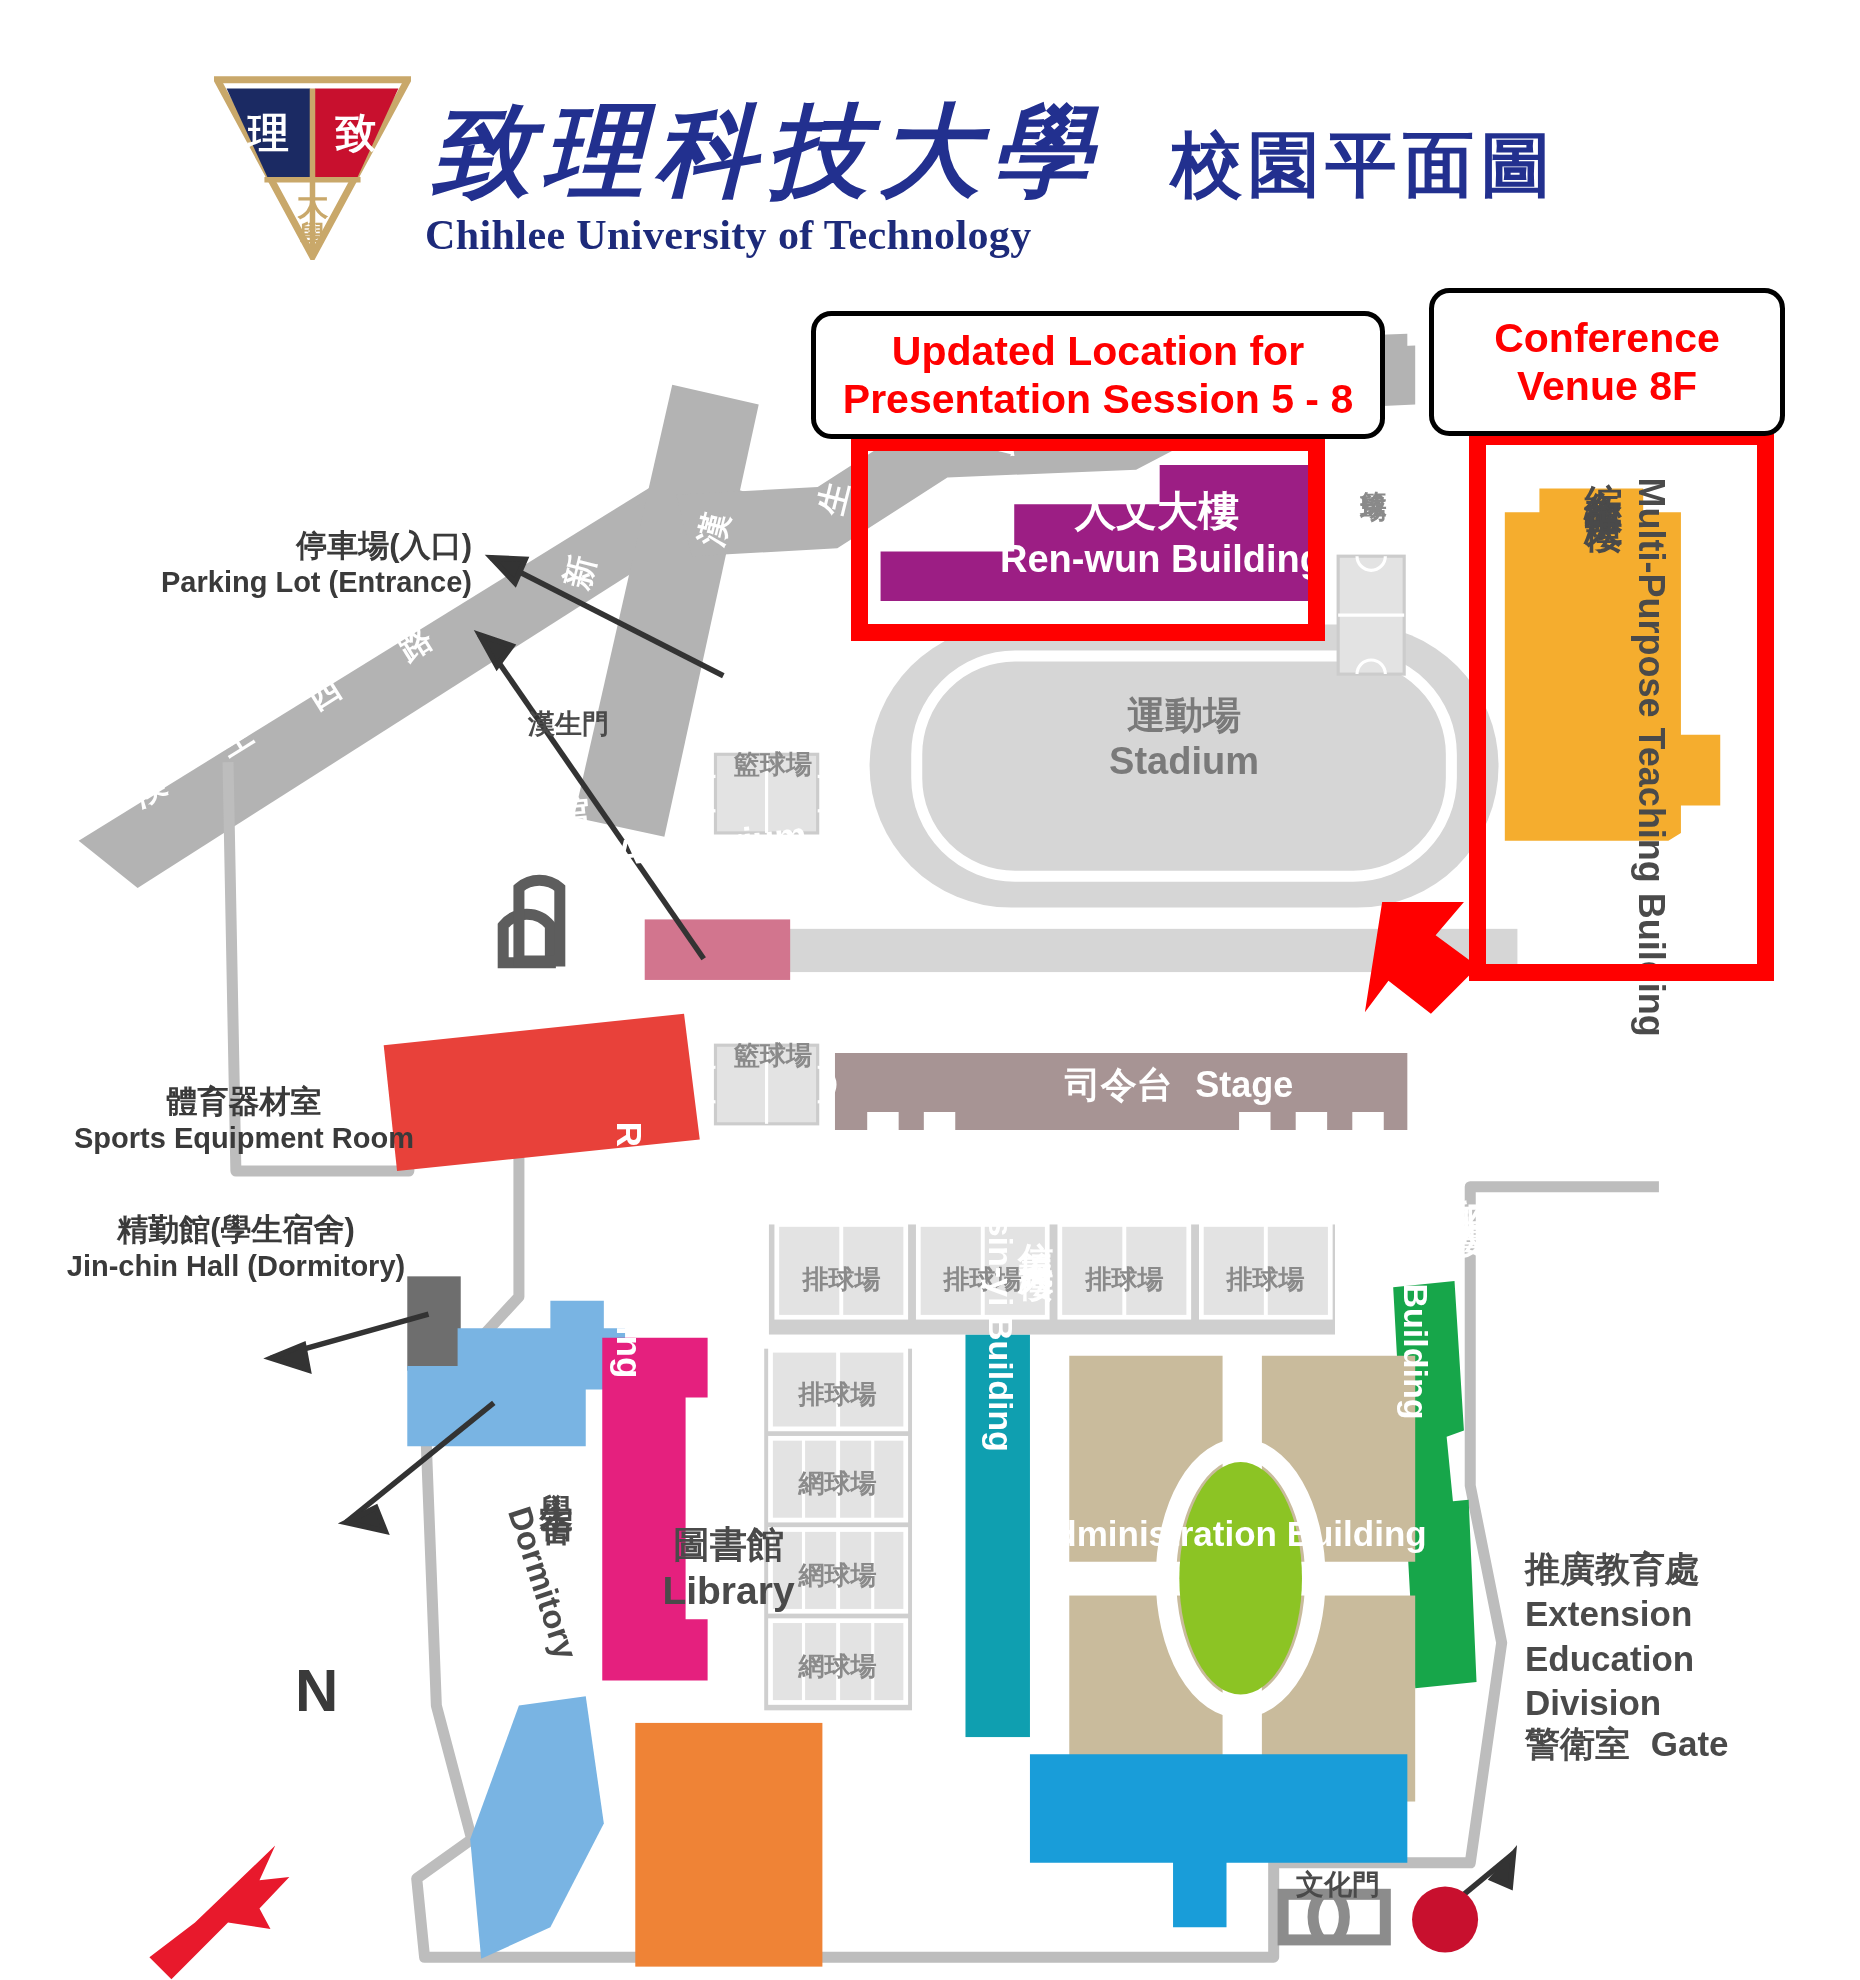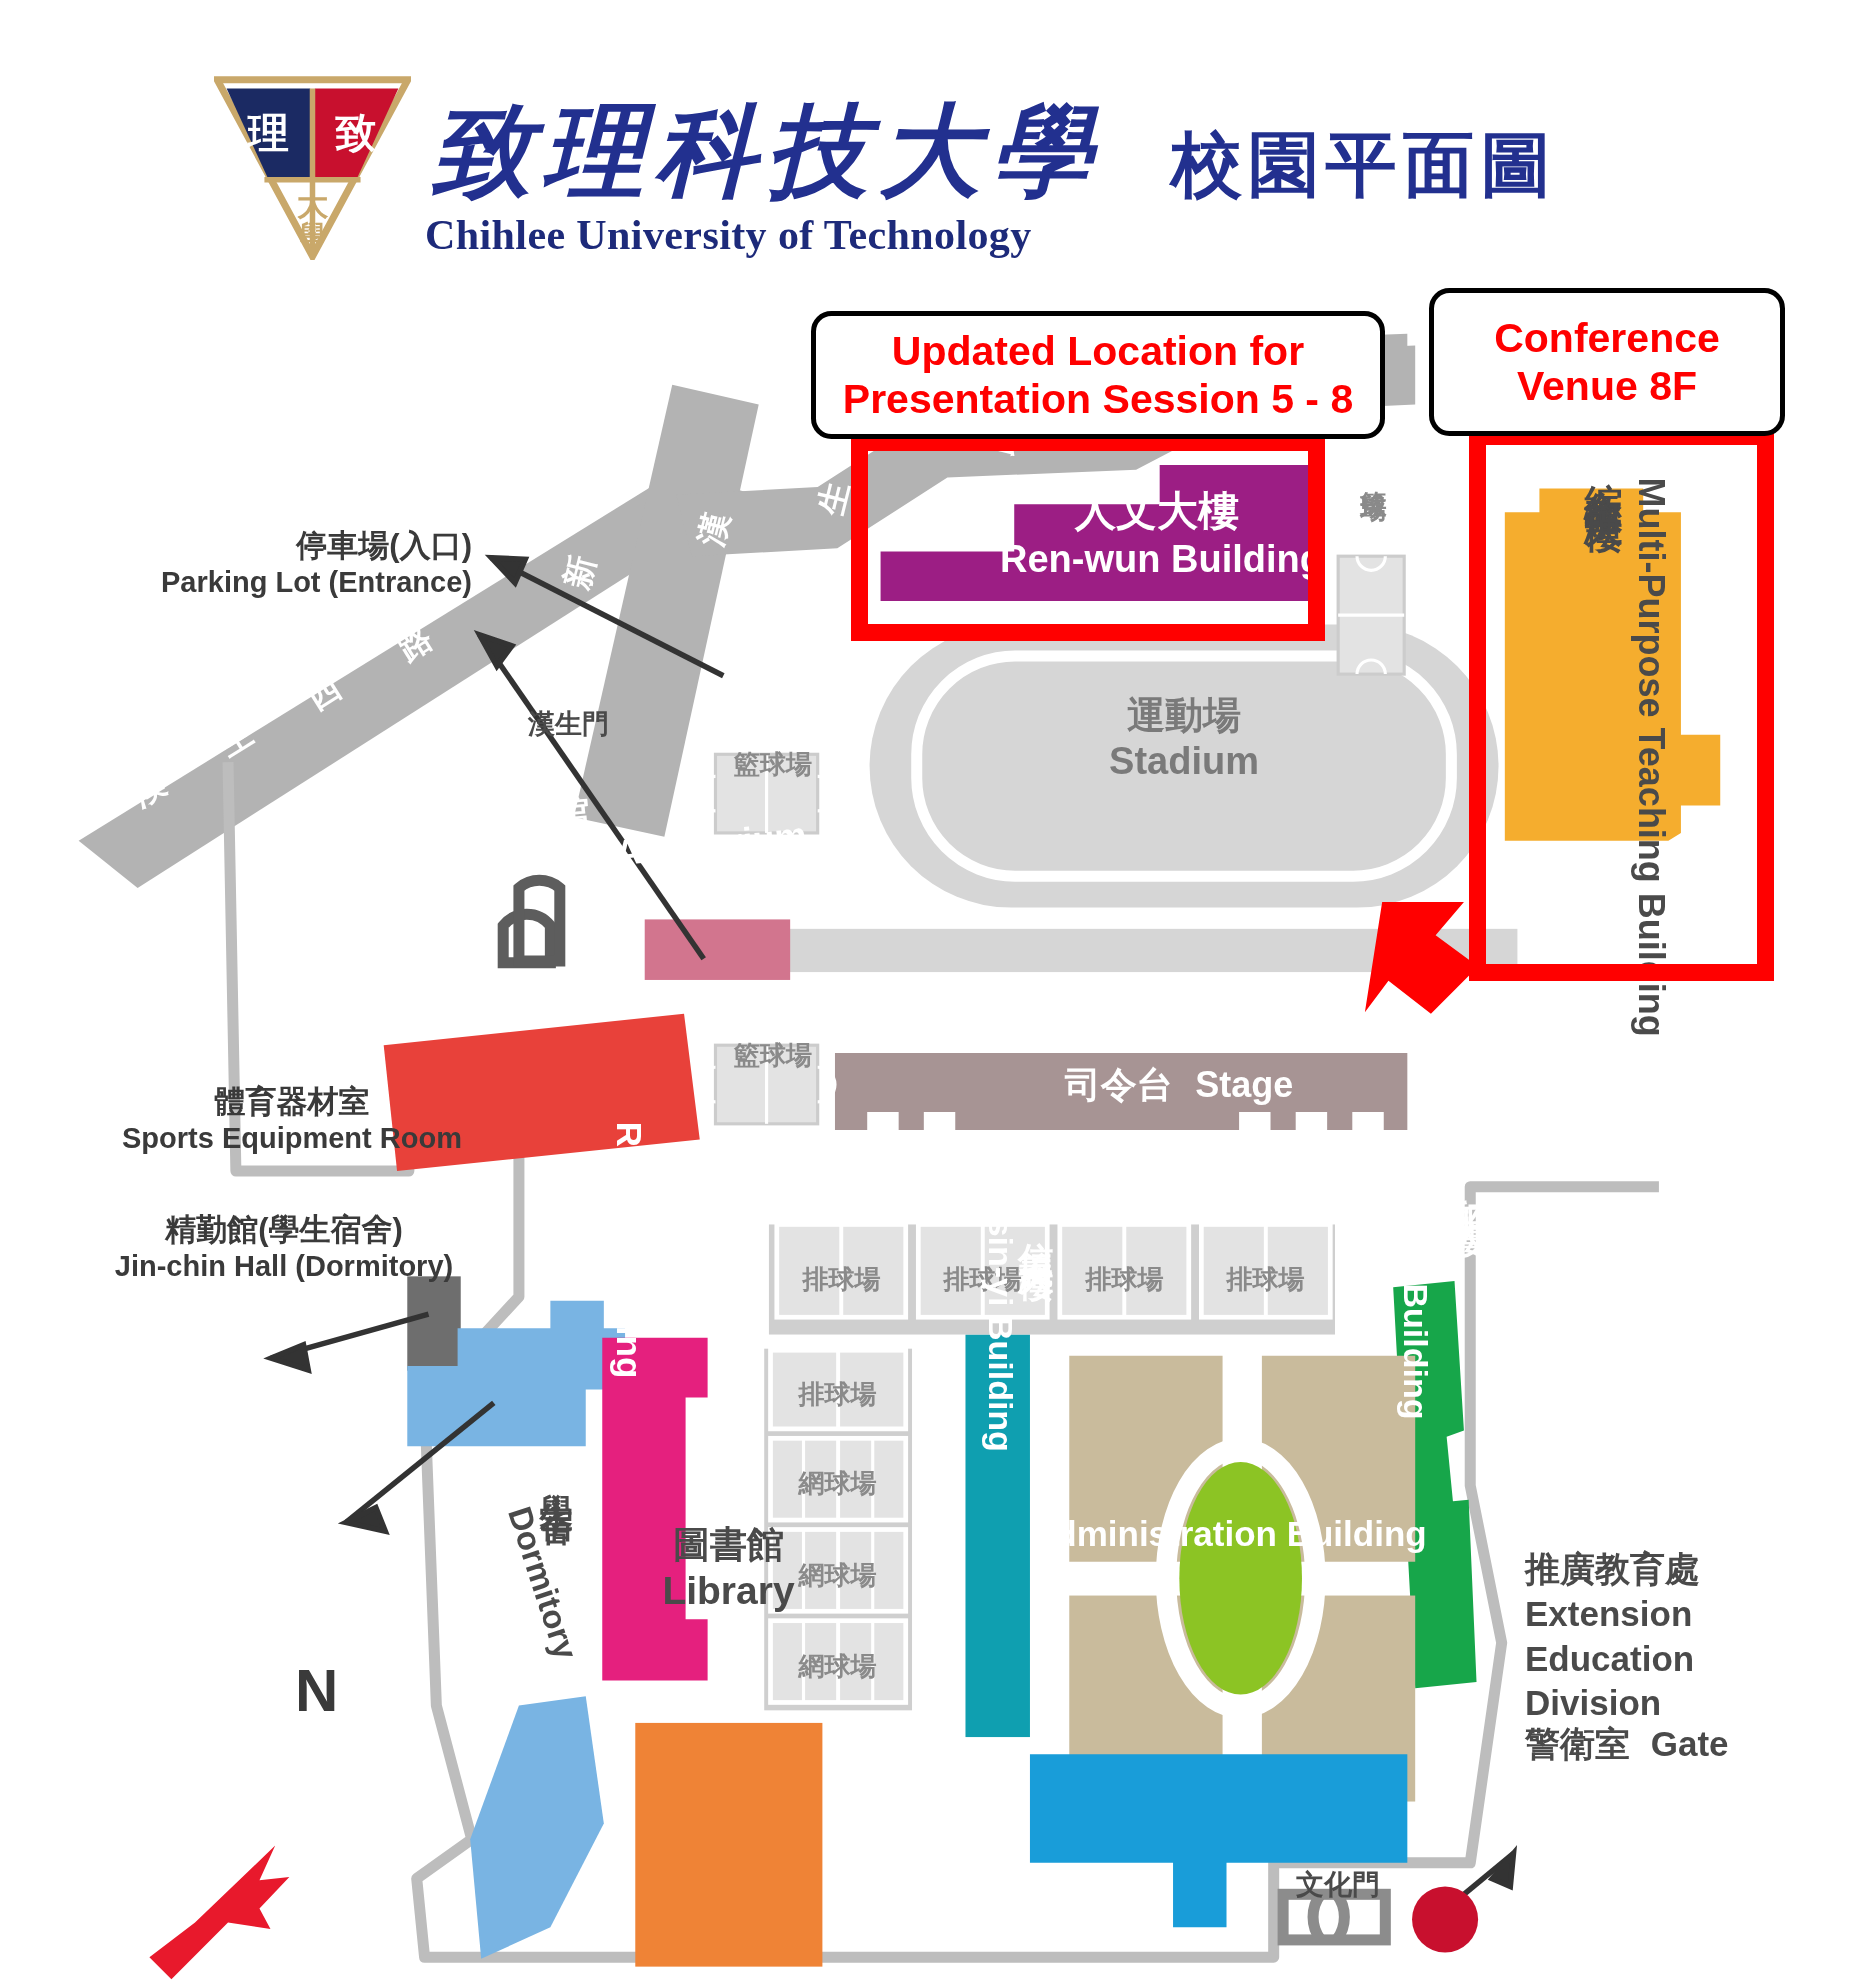--- a/index.html
+++ b/index.html
@@ -106,21 +106,21 @@
   }
   #map svg { display:block; }
 
   
   .lbl {
     position: absolute;
     white-space: nowrap;
     line-height: 1.22;
     z-index: 40;
   }
-  .lbl.center { text-align: center; margin-left: 48px; }
+  .lbl.center { text-align: center; }
   .lbl.right  { text-align: right; }
 
   .anno { font-weight: 700; color: #3a3a3a; }
   .anno .cn { font-size: 31px; display:block; }
   .anno .en { font-size: 29px; display:block; }
 
   .bld-label { text-align: center; font-weight: 700; }
   .bld-label .cn { display:block; }
   .bld-label .en { display:block; }
 

